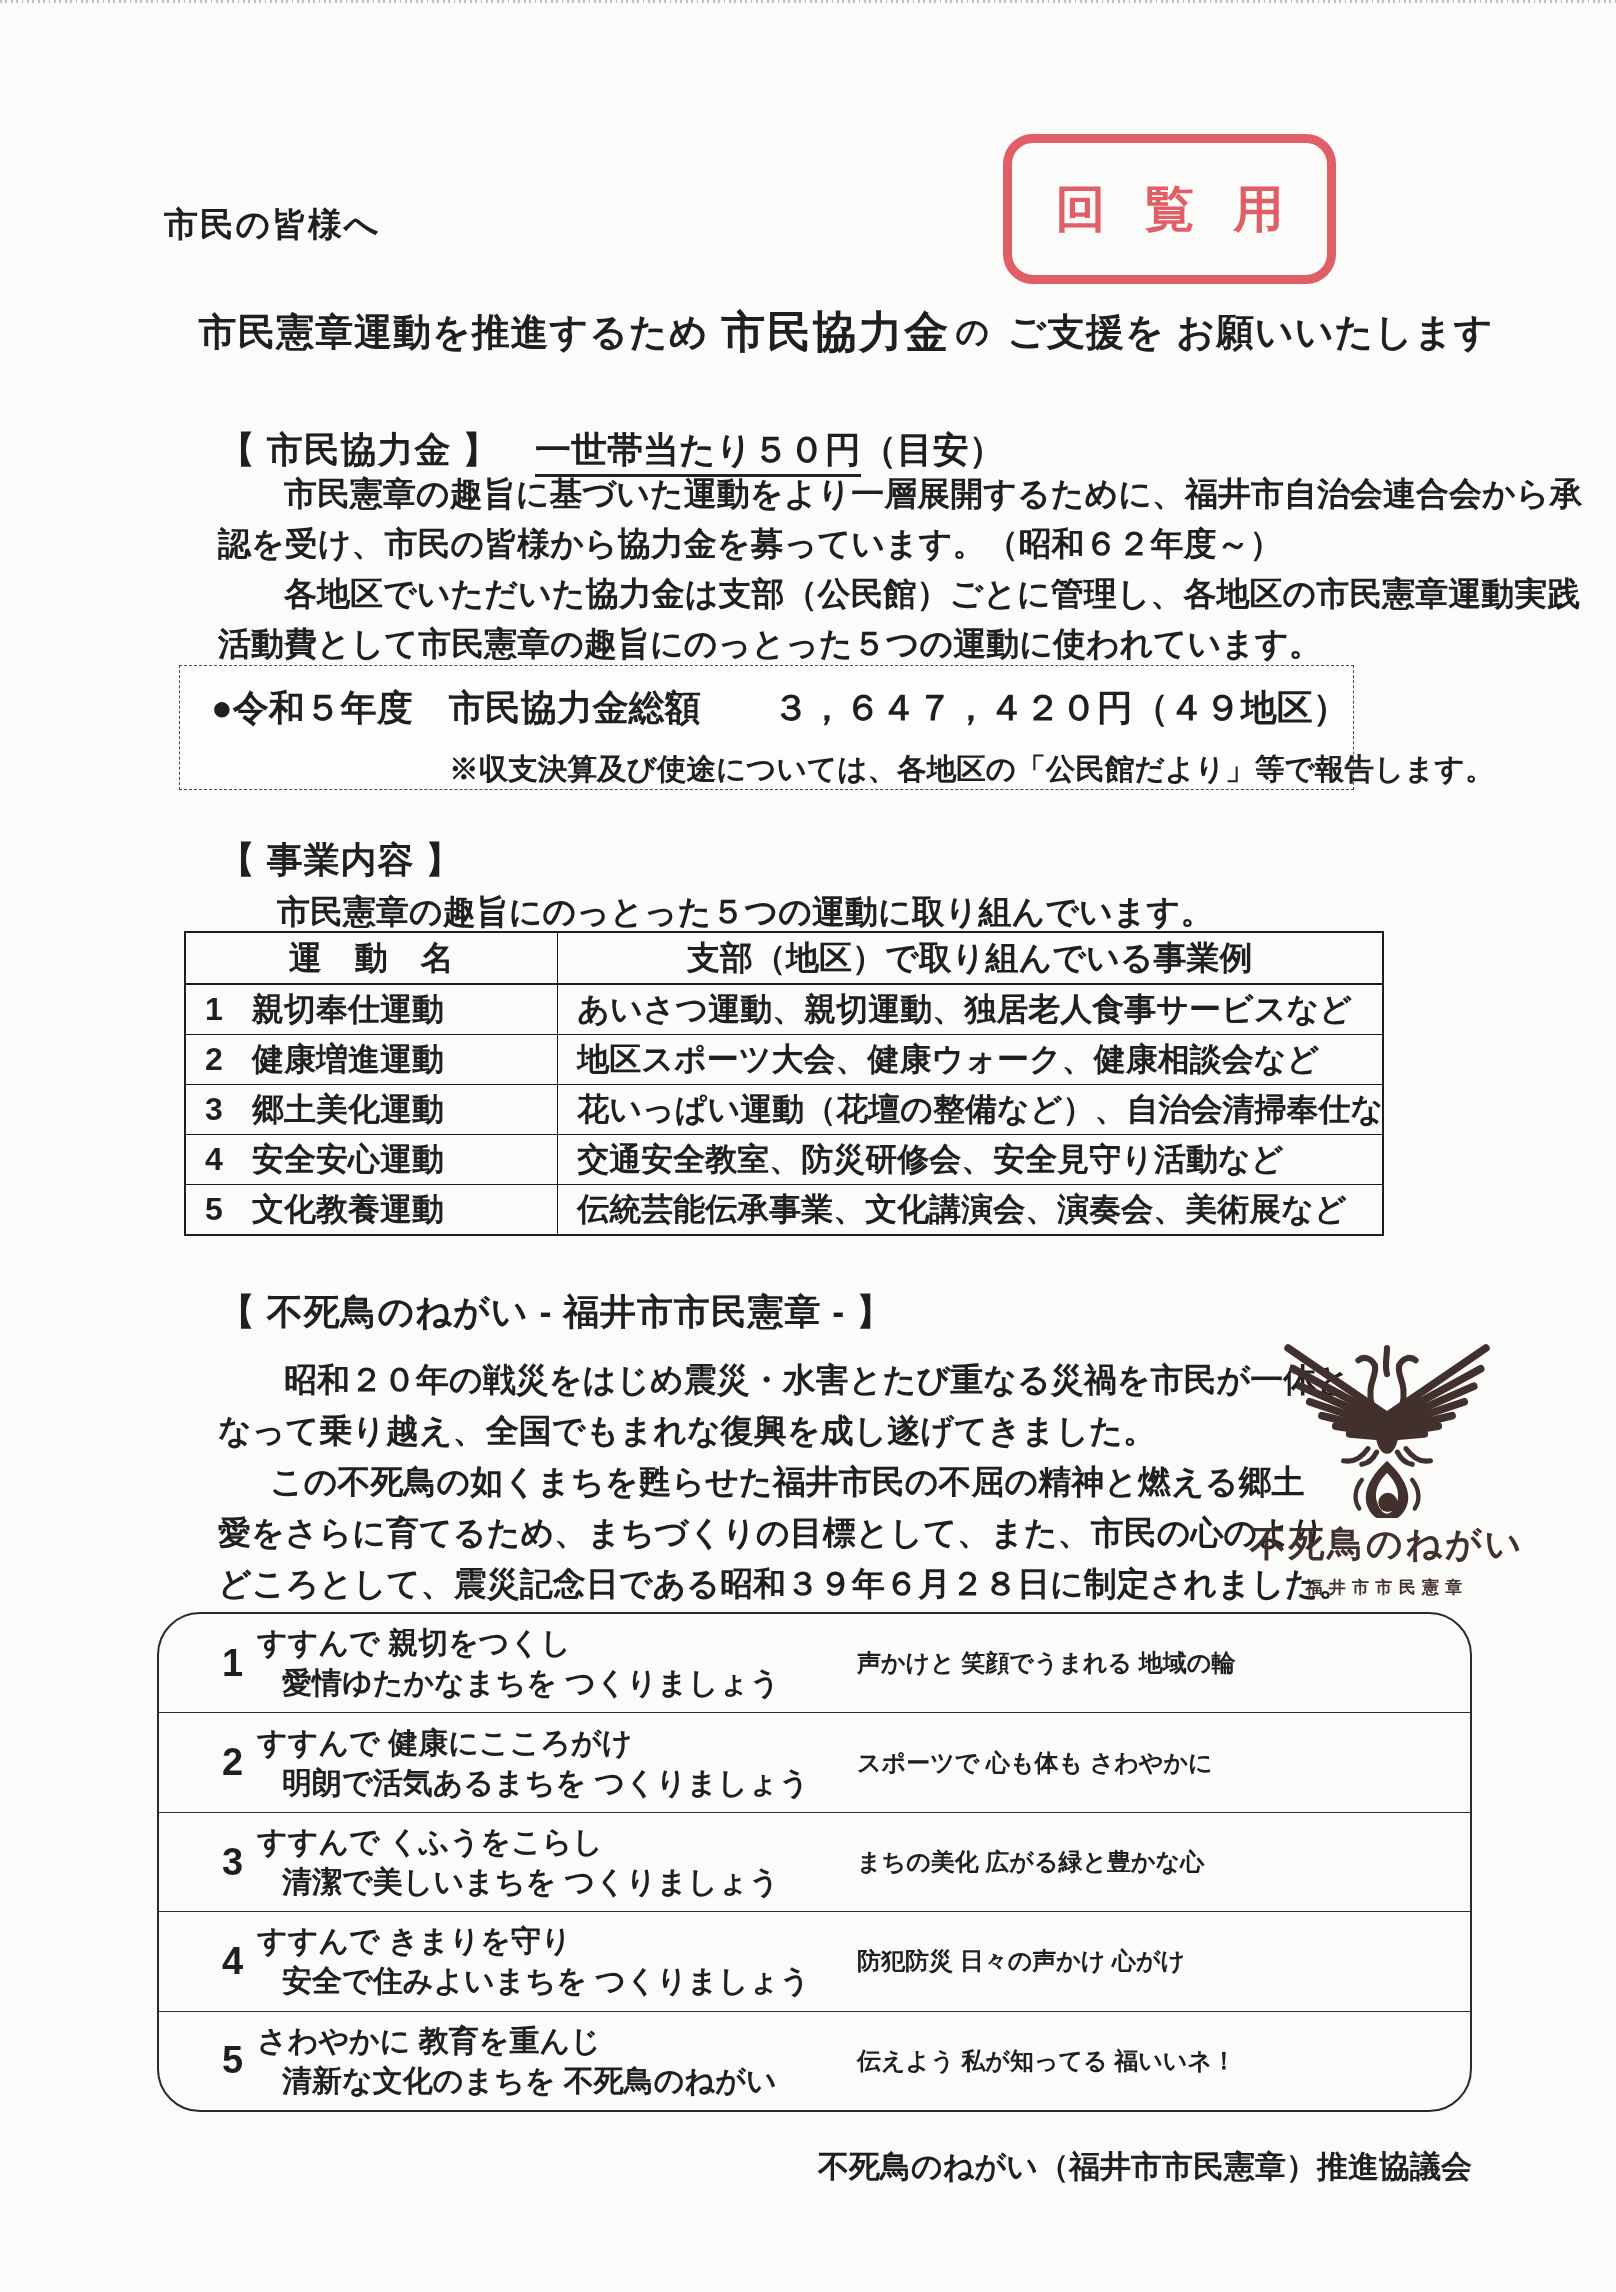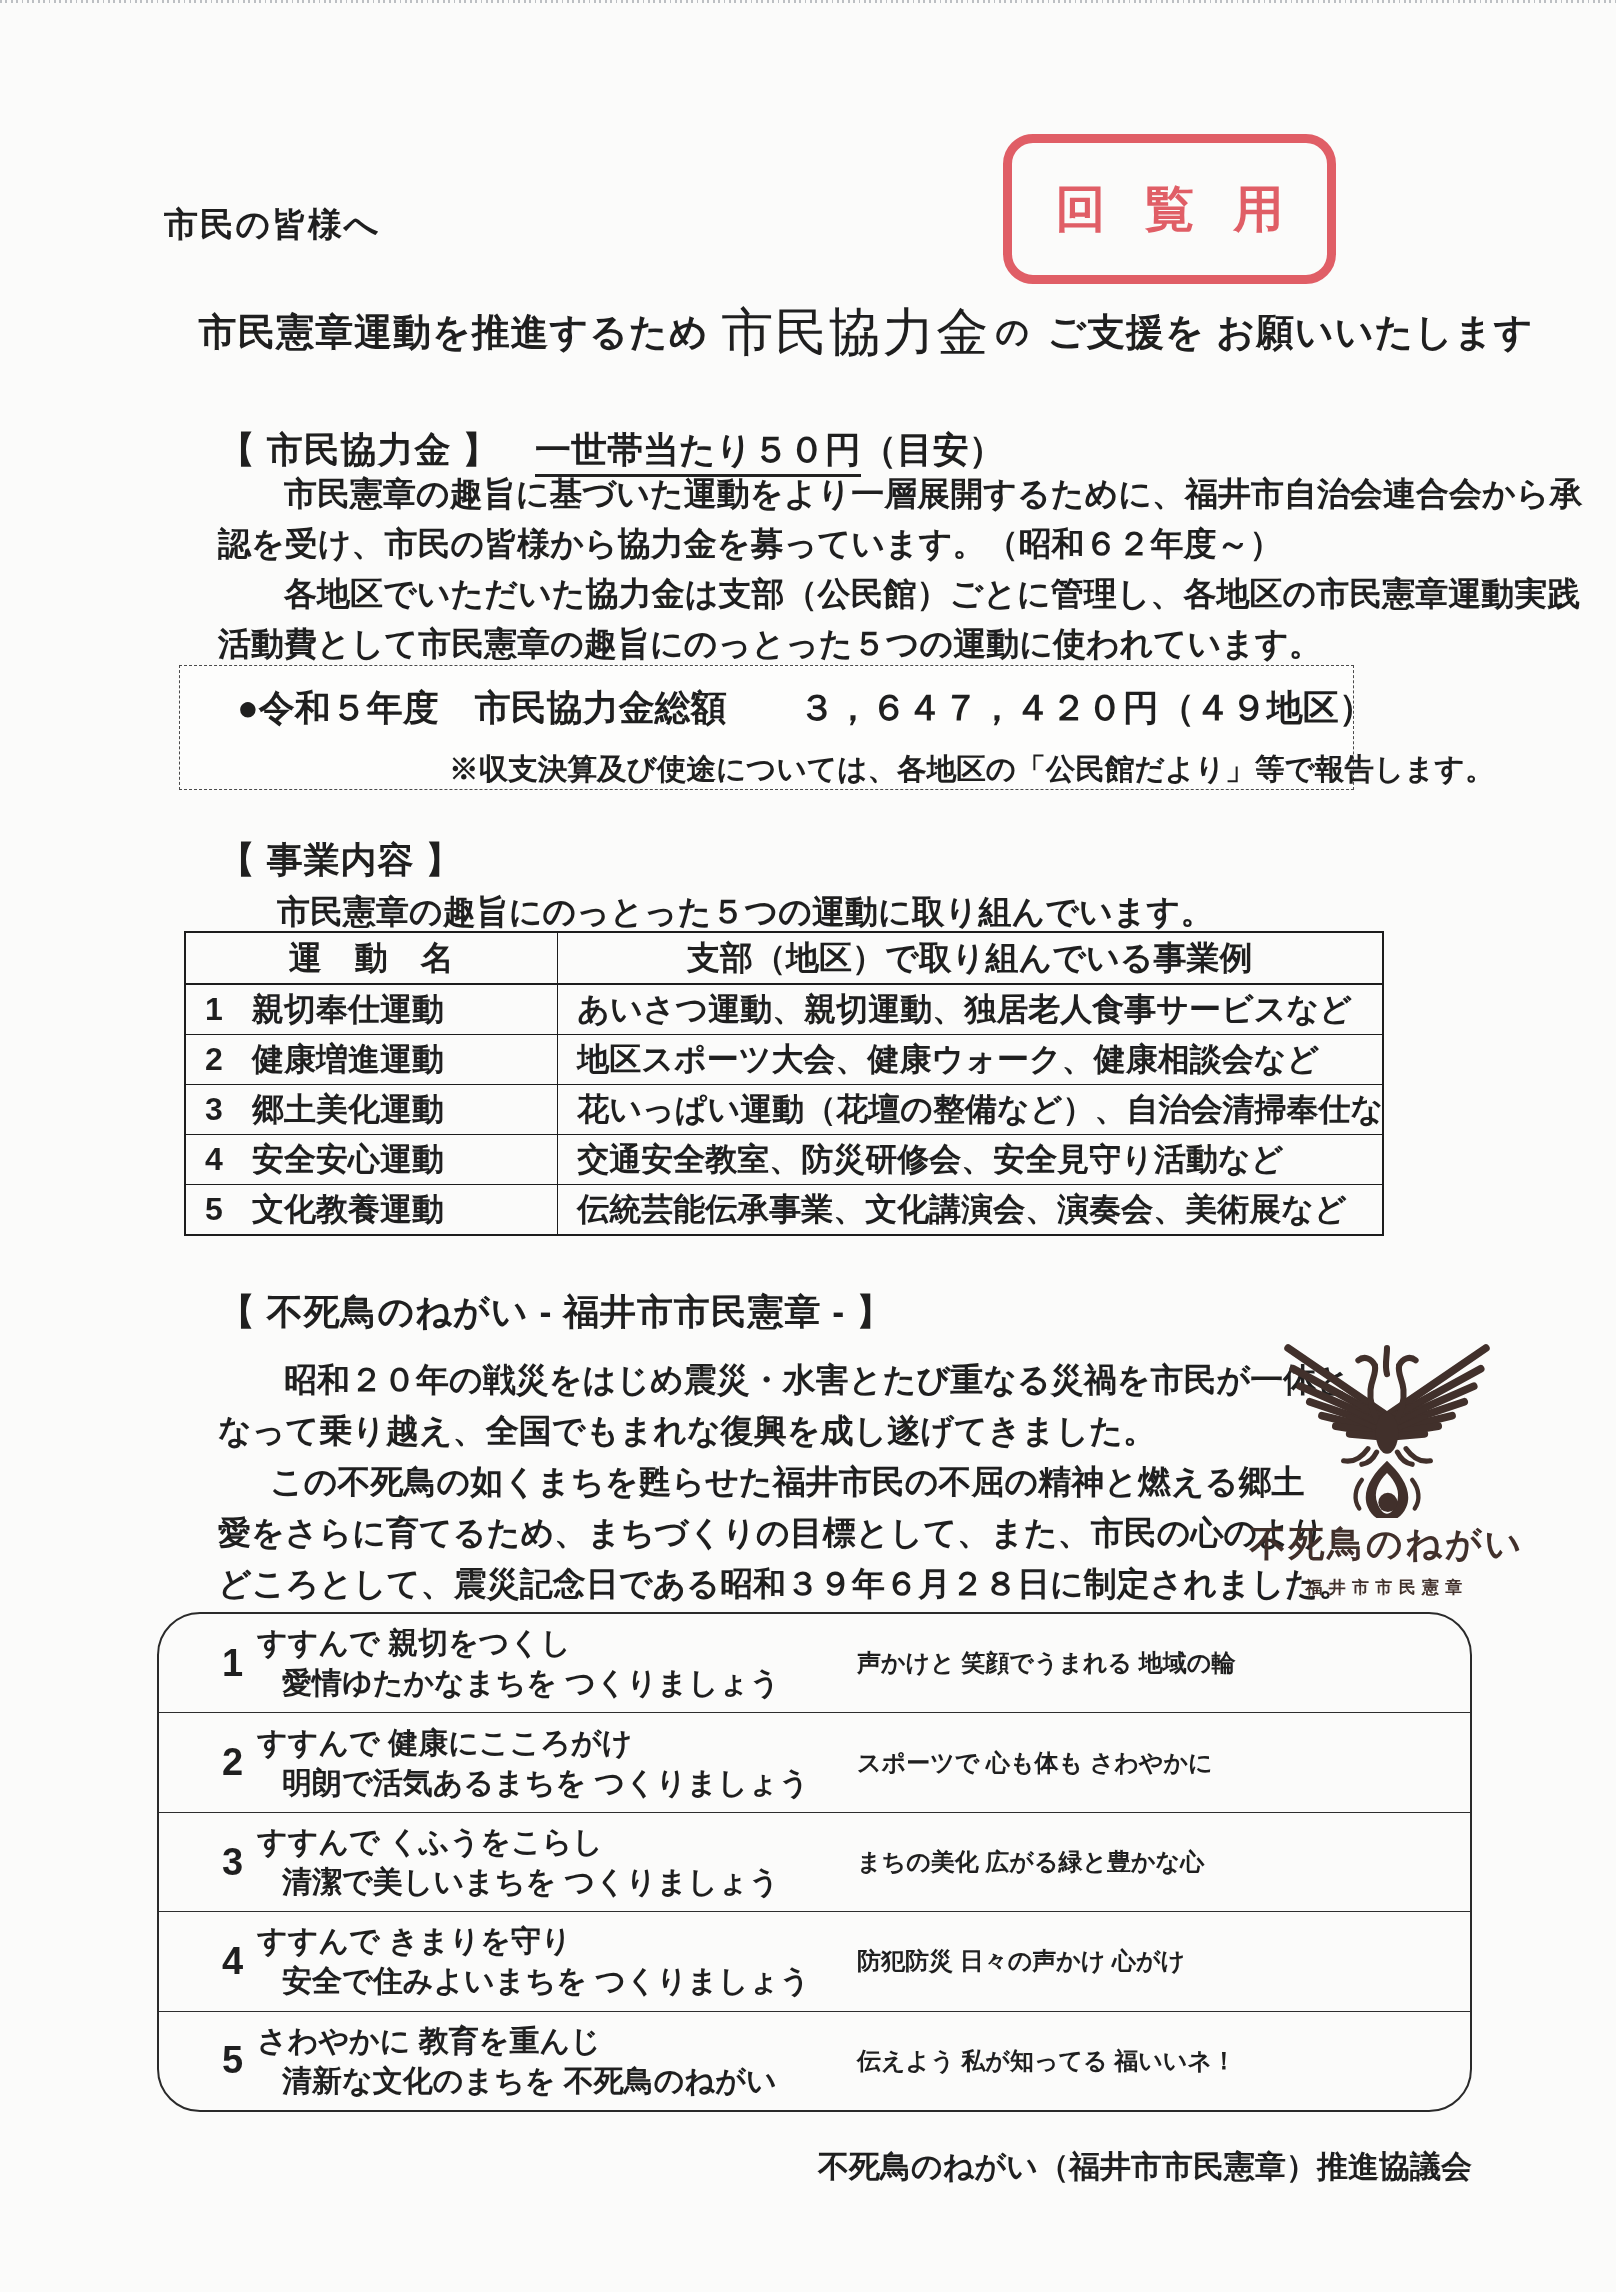--- a/index.html
+++ b/index.html
@@ -35,21 +35,21 @@
   }
   
   .slogan{
     position:absolute;left:150px;top:294px;width:1309px;height:77px;
     display:flex;align-items:center;white-space:nowrap;
   }
   .diag{width:3.6px;height:52px;background:#222;border-radius:1.8px;}
   .diag-l{transform:rotate(34deg);margin:0 36px 0 12.5px;}
   .diag-r{transform:rotate(-34deg);margin-left:auto;margin-right:5.4px;}
   .slogan-pre,.slogan-post{font-size:38px;font-weight:700;letter-spacing:0.9px;}
-  .slogan-big{font-size:52px;font-weight:400;letter-spacing:1.8px;margin:0 5.4px 0 12.5px;}
+  .slogan-big{font-size:44px;font-weight:700;letter-spacing:1.8px;margin:0 5.4px 0 12.5px;}
   .slogan-no{font-size:33px;font-weight:700;margin-right:18px;}
   
   .sec-head{position:absolute;font-size:36px;font-weight:700;letter-spacing:0.9px;white-space:nowrap;}
   .h1{left:219px;top:426px;}
   .h2{left:219px;top:836px;}
   .h3{left:219px;top:1288px;}
   .fee{
     position:absolute;left:535px;top:426px;font-size:36px;font-weight:600;white-space:nowrap;
   }
   .fee-main{border-bottom:3.6px solid #222;padding-bottom:3.6px;}
@@ -57,21 +57,21 @@
   .para{position:absolute;font-size:33px;font-weight:600;line-height:50px;white-space:nowrap;}
   .p-sec1{left:218px;top:469px;}
   .p-sec3{left:218px;top:1354px;line-height:51px;}
   .indent{padding-left:66px;}
   .indent-sm{padding-left:52px;}
   
   .notice{
     position:absolute;left:179px;top:665px;width:1175px;height:125px;
     border:1.8px dashed #4a4a4a;box-sizing:border-box;background:#fdfdfc;
   }
-  .notice-l1{margin:18px 0 0 57px;font-size:36px;font-weight:600;white-space:nowrap;}
+  .notice-l1{margin:18px 0 0 31px;font-size:36px;font-weight:600;white-space:nowrap;}
   .notice-l2{margin:16px 0 0 269px;font-size:29.6px;font-weight:600;white-space:nowrap;}
   
   .tbl-intro{position:absolute;left:218px;top:890px;font-size:33px;font-weight:600;padding-left:59px;}
   
   table.acts{
     position:absolute;left:184px;top:931px;width:1200px;
     border-collapse:collapse;table-layout:fixed;
   }
   table.acts th,table.acts td{
     border:1.8px solid #1d1d1d;font-weight:600;white-space:nowrap;overflow:hidden;

